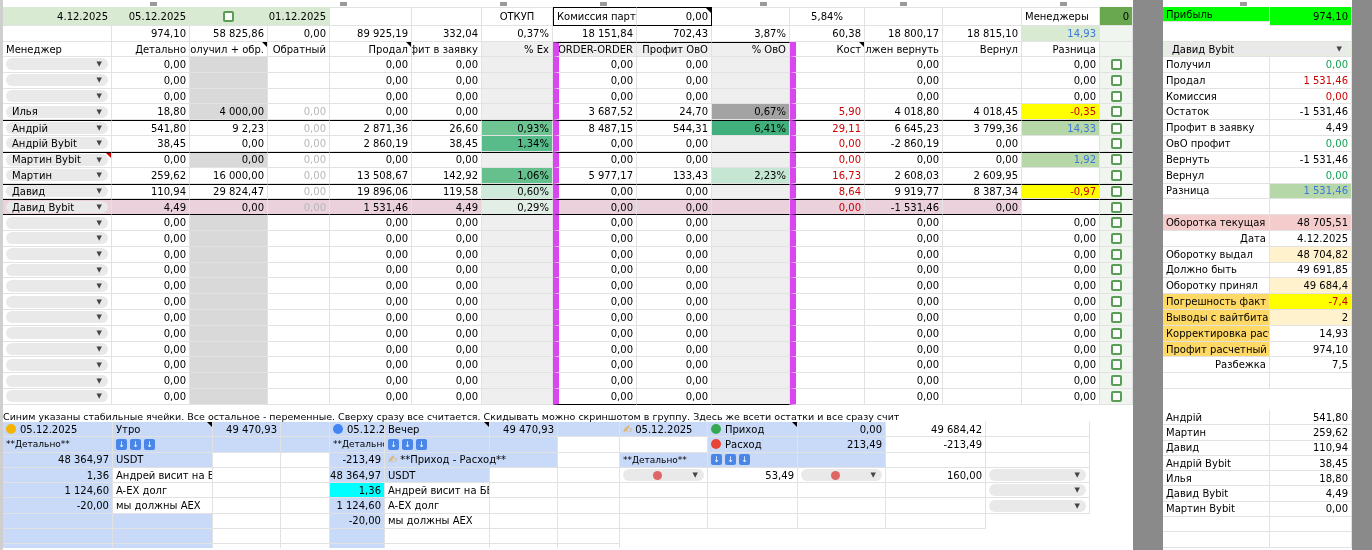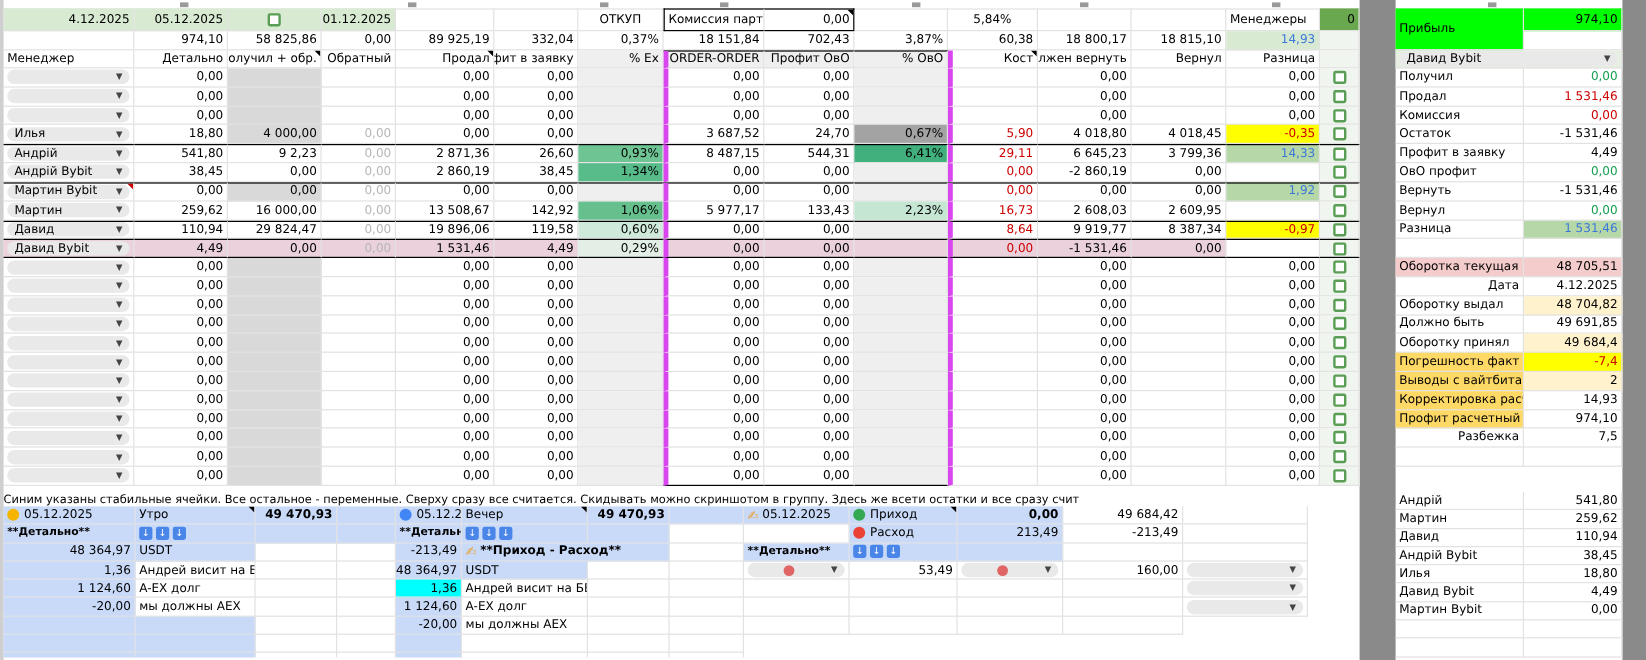--- a/index.html
+++ b/index.html
@@ -1,35 +1,35 @@
 <!DOCTYPE html>
 <html><head>
 <meta charset="utf-8">
 <style>
   html,body{margin:0;padding:0;background:#fff}
   #sheet{position:relative;width:1372px;height:550px;background:#fff;overflow:hidden;
     font-family:"DejaVu Sans","Liberation Sans",sans-serif;font-size:10px;color:#000;cursor:default}
   .cell{box-sizing:border-box;position:relative;border-right:1px solid #e2e2e2;border-bottom:1px solid #e2e2e2;
     padding:0 3px;display:flex;align-items:center;justify-content:flex-end;white-space:nowrap;overflow:hidden;min-width:0}
   .l{justify-content:flex-start}.c{justify-content:center}
-  .bold{font-weight:bold}
+  .bold{font-weight:normal}
   .g{background:#d9d9d9}.ge{background:#efefef}
   .dim{color:#b7b7b7}.red{color:#cc0000}.grn{color:#16a052}.blu{color:#3c78d8}
   .yl{background:#ffff00;color:#cc0000}
   .gn{background:#b6d7a8;color:#3c78d8}
   .pink{background:#ead1dc}
   .green1{background:#d9ead3}
   .lime{background:#00ff00}
   .dgreen{background:#6aa84f}
   .cream{background:#fff2cc}.gold{background:#ffd966}.pinkc{background:#f4cccc}
   .cyan{background:#00ffff}.blue{background:#c9daf8}
   .ex1{background:#6fc493}.ex2{background:#57bb8a}.ex3{background:#65c08e}.ex4{background:#cfe9da}.ex5{background:#e2eee6}
   .ovo1{background:#41b07c}.ovo3{background:#c4e6d3}.ovo4{background:#a3a3a3}
   .bt{border-top:1px solid #000}.bb{border-bottom:1px solid #000}
-  .obL{border-left:4px solid #d946ef}.obT{border-top:1px solid #000}.obB{border-bottom:1px solid #000}
+  .obL{border-left:6px solid #d946ef}.obT{border-top:1px solid #000}.obB{border-bottom:1px solid #000}
   .kb1{border-top:1px solid #000;border-bottom:1px solid #000;border-left:1px solid #000}
   .kb2{border-top:1px solid #000;border-bottom:1px solid #000;border-right:1px solid #000}
   .cnr::after{content:"";position:absolute;top:0;right:0;border-left:5px solid transparent;border-top:5px solid #000}
   .cnrR::after{content:"";position:absolute;top:0;right:0;border-left:5px solid transparent;border-top:5px solid #cc0000}
   .pill{display:flex;align-items:center;justify-content:space-between;background:#e9e9e9;border-radius:8px;
     height:12px;padding:0 6px;flex:1;min-width:0;overflow:hidden;white-space:nowrap}
   .pill .arr{font-size:7px;color:#444;margin-left:4px;flex:none}
   .cb{width:11px;height:11px;border:2px solid #599e54;border-radius:2px;background:#fdfdfd;box-sizing:border-box;flex:none}
   .cbcol{background:#f1f5ef;justify-content:center}
   .dot{width:10px;height:10px;border-radius:50%;display:inline-block;margin-right:4px;flex:none}
@@ -601,21 +601,21 @@
       <div class="cell">0,00</div>
       <div class="cell"></div>
       <div class="cell">0,00</div>
       <div class="cell cbcol ">
         <span class="cb"></span>
       </div>
     </div>
 
   <div id="sb-top">
       <div style="position: absolute; left: 0px; top: 0px; width: 189px; height: 19px; display: flex;">
-        <div class="cell lime l" style="width: 107px; height: 35px;">Прибыль</div>
+        <div class="cell lime l" style="width: 107px; height: 15px;">Прибыль</div>
         <div class="cell lime" style="width: 82px; height: 19px;">974,10</div>
       </div>
       <div class="cell" style="position: absolute; left: 0px; top: 19px; width: 189px; height: 16px;"></div>
       <div class="cell l" style="position: absolute; left: 0px; top: 35px; width: 189px; height: 15px; background: rgb(231, 239, 226);">
         <span class="pill">
           <span>Давид Bybit</span>
           <span class="arr">▼</span>
         </span>
       </div>
     </div>

